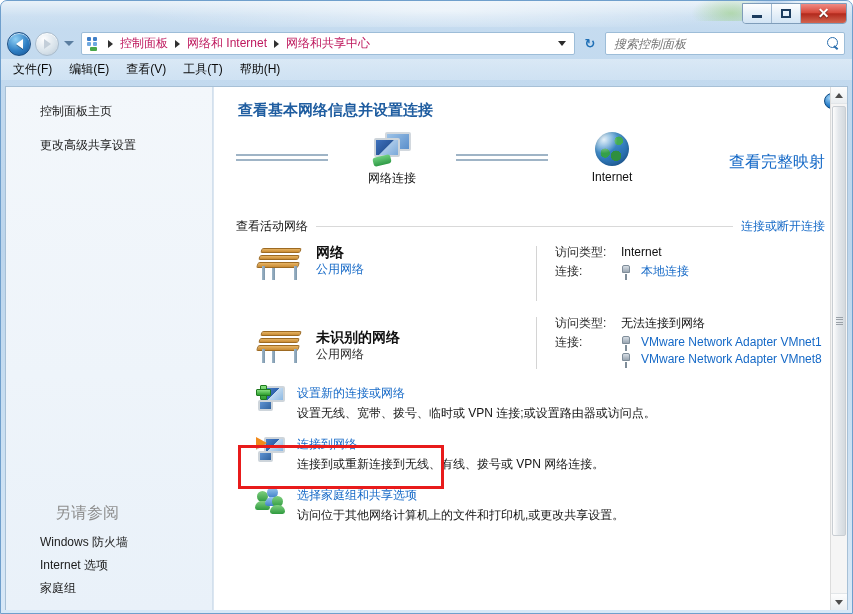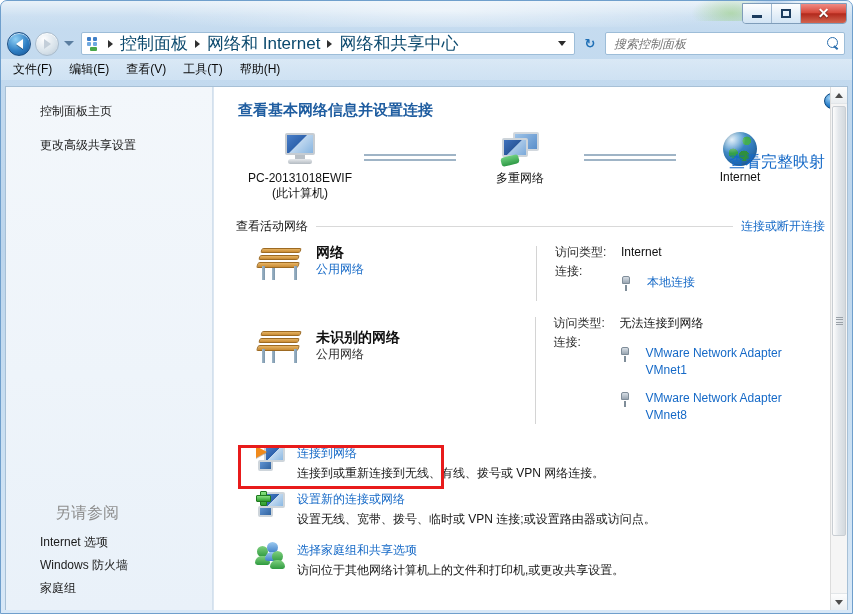--- a/index.html
+++ b/index.html
@@ -103,21 +103,21 @@
     flex: 1 1 auto; height: 23px;
     background: #ffffff; border: 1px solid #9dbdd8;
     display: flex; align-items: center; padding: 0 2px 0 4px; gap: 2px;
     border-radius: 2px; min-width: 0;
   }
   .cp-icon { width: 16px; height: 15px; position: relative; flex: 0 0 auto; margin-right: 2px; }
   .cp-icon i {
     position: absolute; width: 4px; height: 4px; border-radius: 1px;
   }
   .crumb {
-    font-size: 17px; color: #0c4a6e; white-space: nowrap;
+    font-size: 12px; color: #be185d; white-space: nowrap;
     padding: 1px 3px; line-height: 15px;
   }
   .crumb-sep {
     width: 0; height: 0; border-top: 4px solid transparent; border-bottom: 4px solid transparent;
     border-left: 5px solid #303030; margin: 0 2px;
   }
   .addr-caret {
     margin-left: auto; width: 0; height: 0;
     border-left: 4px solid transparent; border-right: 4px solid transparent;
     border-top: 5px solid #2b2b2b; margin-right: 6px;
@@ -230,21 +230,21 @@
   .net-row { display: flex; padding: 9px 0 0 0; position: relative; min-height: 68px; }
   .net-left { width: 300px; display: flex; align-items: flex-start; gap: 12px; padding-left: 16px; }
   .net-name { font-size: 14px; color: #111; font-weight: bold; line-height: 16px; }
   .net-type { font-size: 12px; color: #2a2a2a; line-height: 18px; }
   .vdiv { width: 1px; background: #d4d4d4; margin: 2px 18px 2px 0; }
   .net-right { flex: 1 1 auto; font-size: 12px; }
   .kv { display: flex; line-height: 17px; margin-bottom: 2px; }
   .kv .k { width: 66px; flex: 0 0 66px; color: #2a2a2a; }
   .kv .v { color: #111; }
   .conn-list { display: flex; flex-direction: column; }
-  .conn-item { display: flex; align-items: flex-start; gap: 16px; line-height: 17px; margin-top: 11px; }
+  .conn-item { display: flex; align-items: flex-start; gap: 10px; line-height: 17px; }
   .conn-item .ctext { color: #1569c7; cursor: pointer; max-width: 215px; }
 
   
   .settings-list { padding: 6px 0 0 0; }
   .setting-item {
     display: flex; gap: 11px; padding: 8px 0 0 20px; position: relative;
   }
   .setting-text .s-title { font-size: 12px; color: #1569c7; line-height: 17px; cursor: pointer; }
   .setting-text .s-desc { font-size: 12px; color: #151515; line-height: 19px; margin-top: 2px; }
 
@@ -450,56 +450,47 @@
 
   <div class="content">
 
     <div class="sidebar">
       <span class="side-link">控制面板主页</span>
       <div class="side-gap"></div>
       <span class="side-link">更改高级共享设置</span>
 
       <div class="side-bottom">
         <div class="side-heading">另请参阅</div>
+        <span class="side-link">Windows 防火墙</span>
         <span class="side-link">Internet 选项</span>
-        <span class="side-link">Windows 防火墙</span>
         <span class="side-link">家庭组</span>
       </div>
     </div>
 
     <div class="main">
       <div class="main-inner">
 
         <div class="help-icon">?</div>
 
         <h1 class="page-title">查看基本网络信息并设置连接</h1>
 
         <div class="netmap">
-          <div class="node">
-            <div class="ico monitor" style="margin:0 auto">
-              <span class="screen"></span>
-                <span class="stand"></span>
-                <span class="base"></span>
-            </div>
-            <div class="label">PC-20131018EWIF</div>
-            <div class="sublabel">(此计算机)</div>
-          </div>
 
           <div class="linkline">
               <div></div>
               <div></div>
             </div>
 
           <div class="node">
             <div class="ico dualmon" style="margin:0 auto">
               <span class="scr-b"></span>
                 <span class="scr-a"></span>
                 <span class="plug"></span>
             </div>
-            <div class="label">多重网络</div>
+            <div class="label">网络连接</div>
           </div>
 
           <div class="linkline">
               <div></div>
               <div></div>
             </div>
 
           <div class="node">
             <div class="ico globe" style="margin:1px auto 0"></div>
             <div class="label">Internet</div>
@@ -589,41 +580,41 @@
                   <span class="ctext">VMware Network Adapter VMnet8</span>
                 </span>
               </span>
             </div>
           </div>
         </div>
 
 
         <div class="settings-list">
 
+          <div class="setting-item">
+            <span class="si-icon">
+              <span class="m1"></span>
+                <span class="m2"></span>
+                <span class="greenplus"></span>
+            </span>
+            <span class="setting-text">
+              <span class="s-title" style="display:block">设置新的连接或网络</span>
+              <span class="s-desc" style="display:block">设置无线、宽带、拨号、临时或 VPN 连接;或设置路由器或访问点。</span>
+            </span>
+          </div>
+
           <div class="setting-item" style="padding-top:13px">
             <span class="si-icon">
               <span class="m1"></span>
                 <span class="m2"></span>
                 <span class="orangearrow"></span>
             </span>
             <span class="setting-text">
               <span class="s-title" style="display:block">连接到网络</span>
               <span class="s-desc" style="display:block">连接到或重新连接到无线、有线、拨号或 VPN 网络连接。</span>
-            </span>
-          </div>
-
-          <div class="setting-item">
-            <span class="si-icon">
-              <span class="m1"></span>
-                <span class="m2"></span>
-                <span class="greenplus"></span>
-            </span>
-            <span class="setting-text">
-              <span class="s-title" style="display:block">设置新的连接或网络</span>
-              <span class="s-desc" style="display:block">设置无线、宽带、拨号、临时或 VPN 连接;或设置路由器或访问点。</span>
             </span>
           </div>
 
           <div class="setting-item" style="padding-top:13px">
             <span class="hg-icon">
               <span class="pers" style="left:1px;top:4px;background:linear-gradient(180deg,#7fd07f,#2f9a3f)"></span>
               <span class="pbody" style="left:-1px;top:14px;background:linear-gradient(180deg,#7fd07f,#2f9a3f)"></span>
               <span class="pers" style="left:11px;top:0px;background:linear-gradient(180deg,#9ccaf0,#3f7fc8)"></span>
               <span class="pbody" style="left:9px;top:10px;background:linear-gradient(180deg,#9ccaf0,#3f7fc8)"></span>
               <span class="pers" style="left:16px;top:9px;background:linear-gradient(180deg,#7fd07f,#2f9a3f)"></span>

